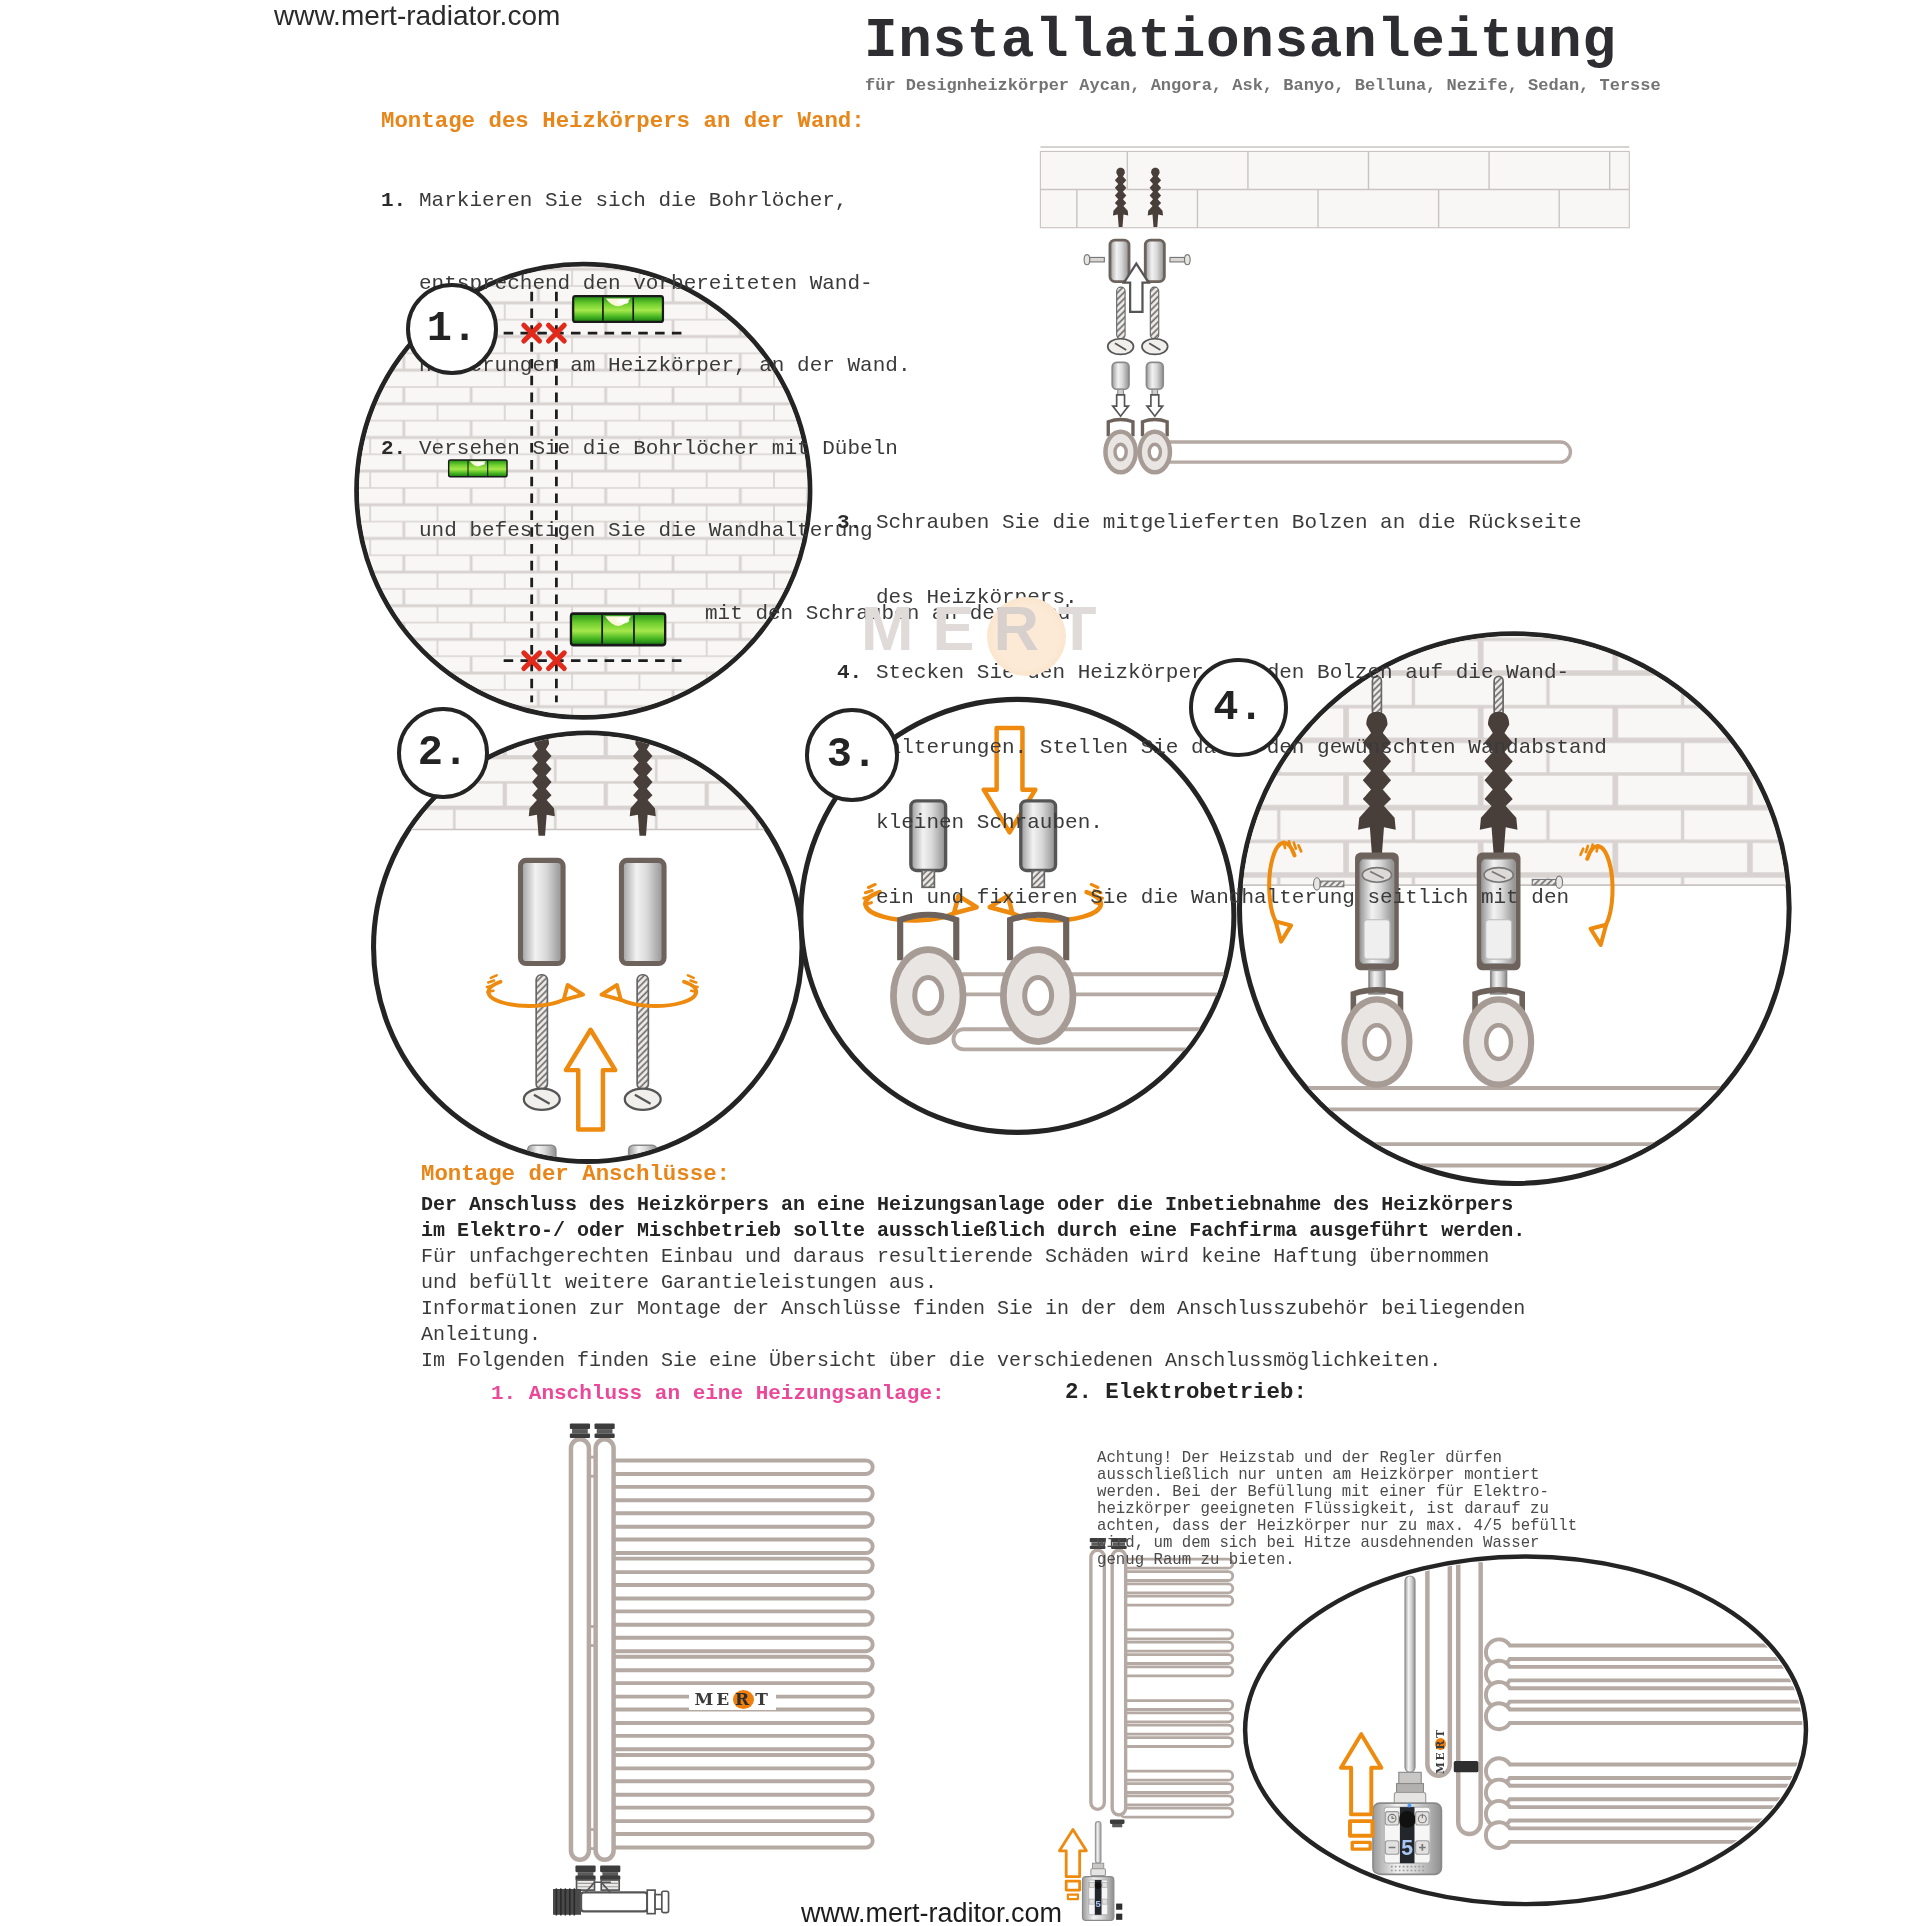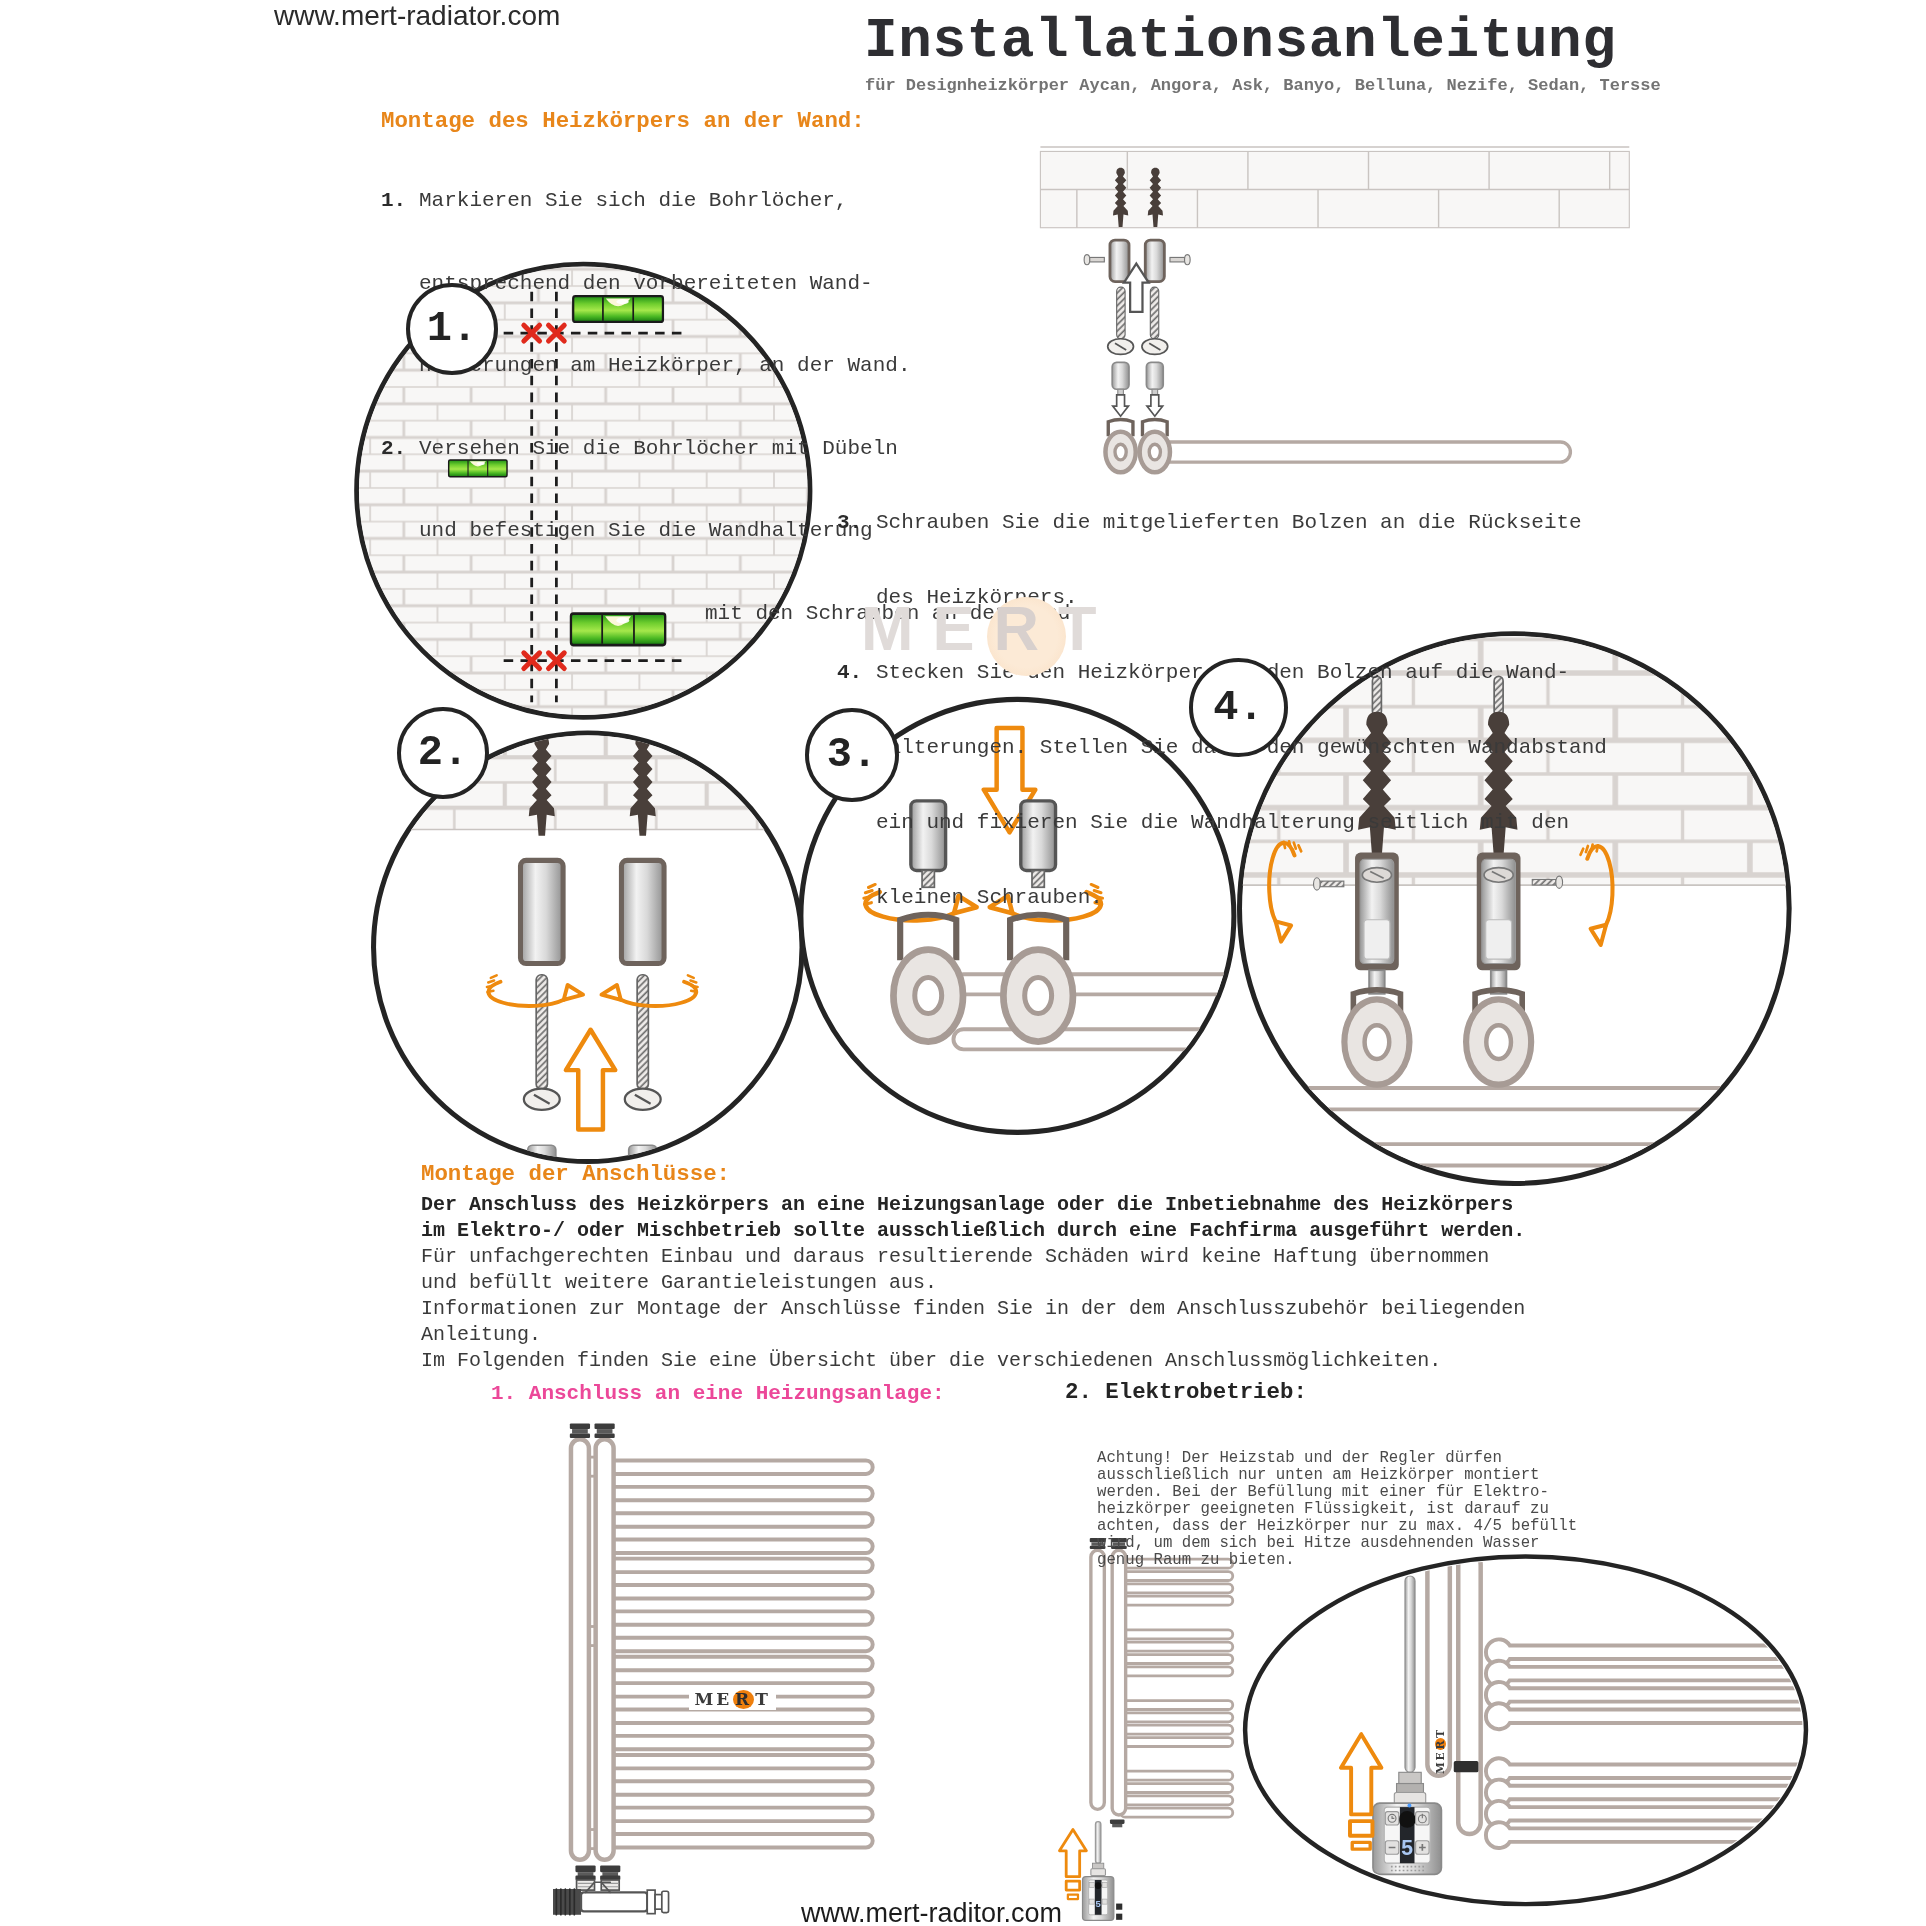--- a/index.html
+++ b/index.html
@@ -454,22 +454,22 @@
   <div><span class="num">2.</span><span>Versehen Sie die Bohrlöcher mit Dübeln</span></div>
   <div class="indent1">und befestigen Sie die Wandhalterung</div>
   <div class="indent-deep">mit den Schrauben an der Wand.</div>
 </div>
 
 <div class="abs z2 steps steps-b">
   <div><span class="num">3.</span><span>Schrauben Sie die mitgelieferten Bolzen an die Rückseite</span></div>
   <div class="indent1">des Heizkörpers.</div>
   <div><span class="num">4.</span><span>Stecken Sie den Heizkörper mit den Bolzen auf die Wand-</span></div>
   <div class="indent1">halterungen. Stellen Sie dabei den gewünschten Wandabstand</div>
+  <div class="indent1">kleinen Schrauben.</div>
   <div class="indent1">ein und fixieren Sie die Wandhalterung seitlich mit den</div>
-  <div class="indent1">kleinen Schrauben.</div>
 </div>
 
 <div class="abs watermark">
   <div class="wm-circle"></div>
   <div class="wm-letters"><span>M</span><span>E</span><span class="r">R</span><span>T</span></div>
 </div>
 
 <div class="badge" style="left:406px;top:283px;width:84px;height:84px;">1.</div>
 <div class="badge" style="left:397px;top:707px;width:84px;height:84px;">2.</div>
 <div class="badge" style="left:805px;top:708px;width:86px;height:86px;">3.</div>

